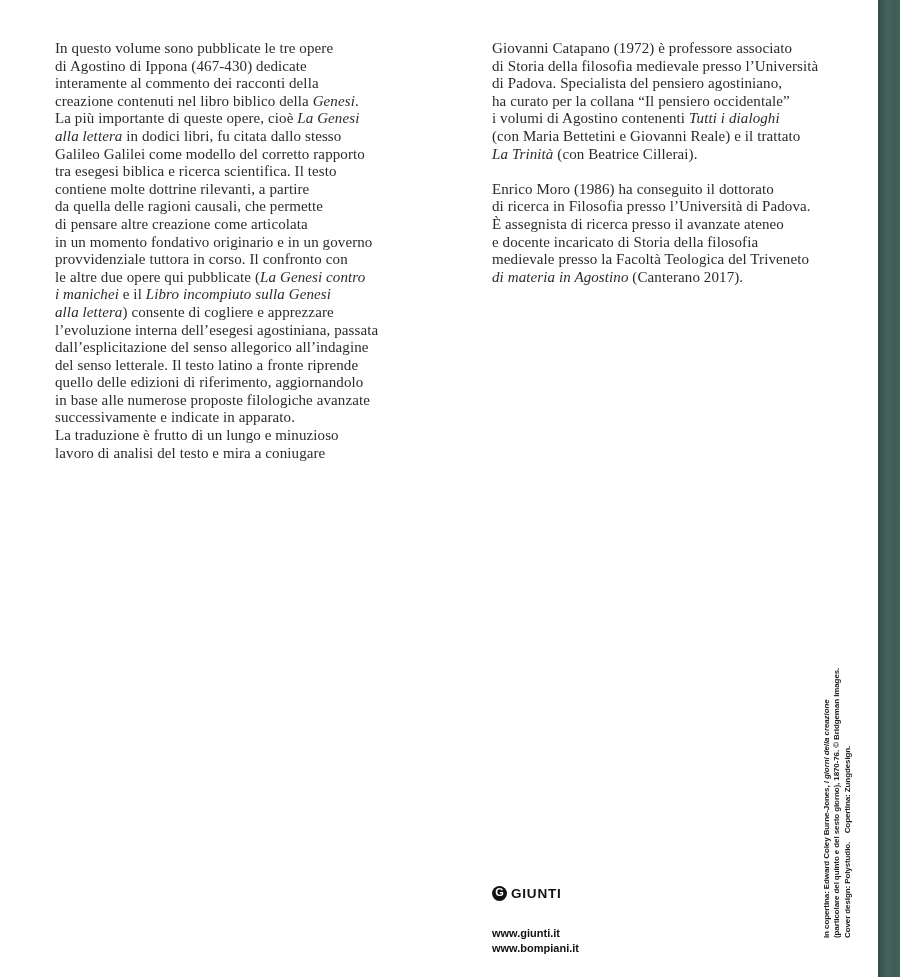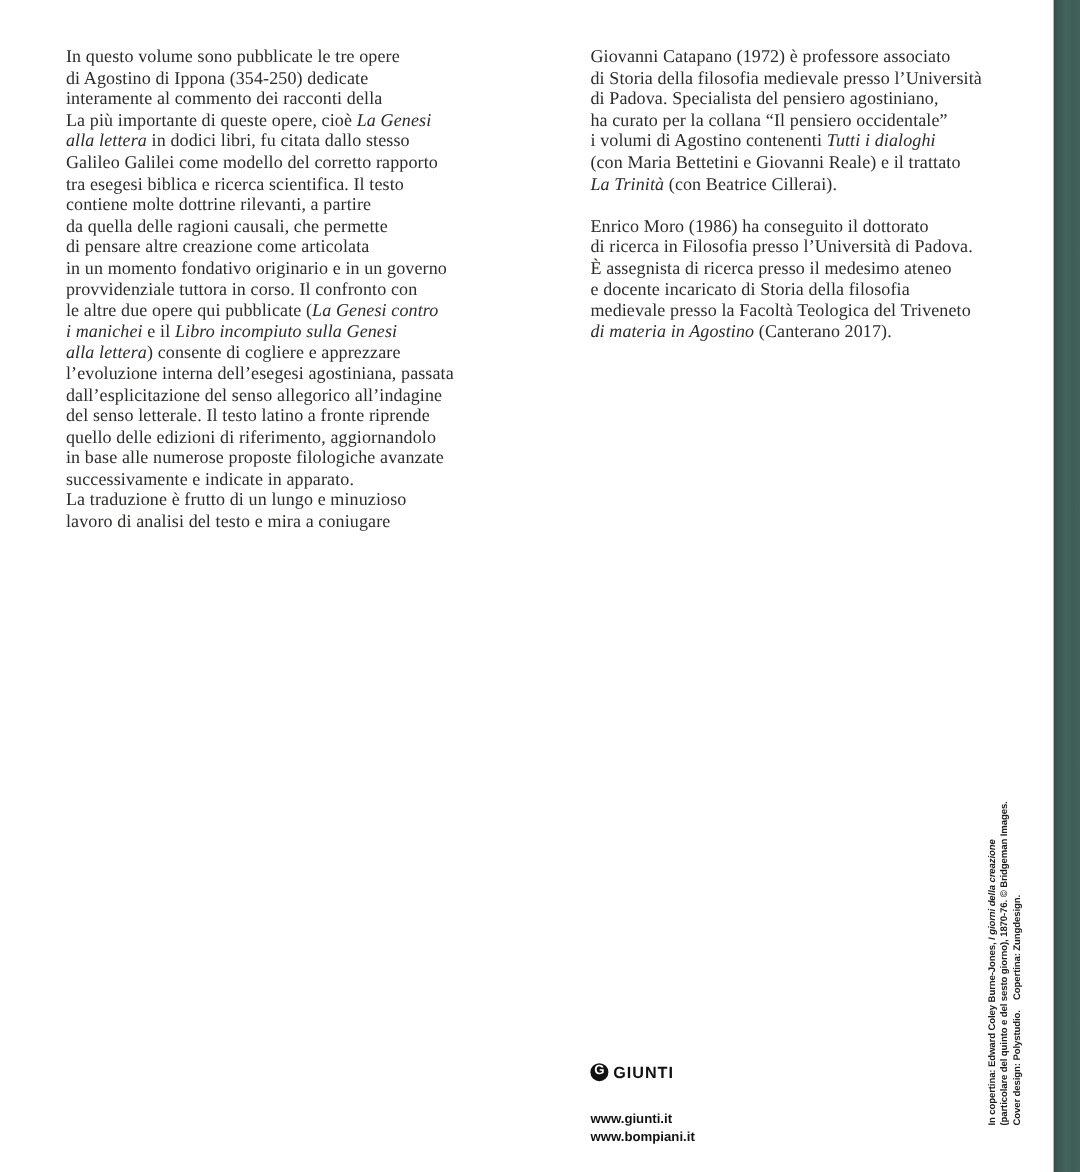--- a/index.html
+++ b/index.html
@@ -111,22 +111,23 @@
       #44625c 100%);
   }
 </style>
 </head>
 <body>
 
 <div class="flap">
 
   <div id="left-col" class="text-col">
       <div class="tline"><span>In questo volume sono pubblicate le tre opere</span></div>
-      <div class="tline"><span>di Agostino di Ippona (354-250) dedicate</span></div>
+      <div class="tline"><span>di Agostino di Ippona (467-430) dedicate</span></div>
       <div class="tline"><span>interamente al commento dei racconti della</span></div>
+      <div class="tline"><span>creazione contenuti nel libro biblico della </span><span class="it">Genesi</span><span>.</span></div>
       <div class="tline"><span>La più importante di queste opere, cioè </span><span class="it">La Genesi</span></div>
       <div class="tline"><span class="it">alla lettera</span><span> in dodici libri, fu citata dallo stesso</span></div>
       <div class="tline"><span>Galileo Galilei come modello del corretto rapporto</span></div>
       <div class="tline"><span>tra esegesi biblica e ricerca scientifica. Il testo</span></div>
       <div class="tline"><span>contiene molte dottrine rilevanti, a partire</span></div>
       <div class="tline"><span>da quella delle ragioni causali, che permette</span></div>
       <div class="tline"><span>di pensare altre creazione come articolata</span></div>
       <div class="tline"><span>in un momento fondativo originario e in un governo</span></div>
       <div class="tline"><span>provvidenziale tuttora in corso. Il confronto con</span></div>
       <div class="tline"><span>le altre due opere qui pubblicate (</span><span class="it">La Genesi contro</span></div>
@@ -149,21 +150,21 @@
         <div class="tline"><span>di Padova. Specialista del pensiero agostiniano,</span></div>
         <div class="tline"><span>ha curato per la collana “Il pensiero occidentale”</span></div>
         <div class="tline"><span>i volumi di Agostino contenenti </span><span class="it">Tutti i dialoghi</span></div>
         <div class="tline"><span>(con Maria Bettetini e Giovanni Reale) e il trattato</span></div>
         <div class="tline"><span class="it">La Trinità</span><span> (con Beatrice Cillerai).</span></div>
       </div>
     <div class="para-gap"></div>
     <div>
         <div class="tline"><span>Enrico Moro (1986) ha conseguito il dottorato</span></div>
         <div class="tline"><span>di ricerca in Filosofia presso l’Università di Padova.</span></div>
-        <div class="tline"><span>È assegnista di ricerca presso il medesimo ateneo</span></div>
+        <div class="tline"><span>È assegnista di ricerca presso il avanzate ateneo</span></div>
         <div class="tline"><span>e docente incaricato di Storia della filosofia</span></div>
         <div class="tline"><span>medievale presso la Facoltà Teologica del Triveneto</span></div>
         <div class="tline"><span class="it">di materia in Agostino</span><span> (Canterano 2017).</span></div>
       </div>
   </div>
 
   <div class="credits">
       <div class="tline"><span>In copertina: Edward Coley Burne-Jones, </span><span class="it">I giorni della creazione</span></div>
       <div class="tline"><span>(particolare del quinto e del sesto giorno), 1870-76. © Bridgeman Images.</span></div>
       <div class="tline"><span>Cover design: Polystudio.&nbsp;&nbsp;&nbsp;&nbsp;Copertina: Zungdesign.</span></div>

